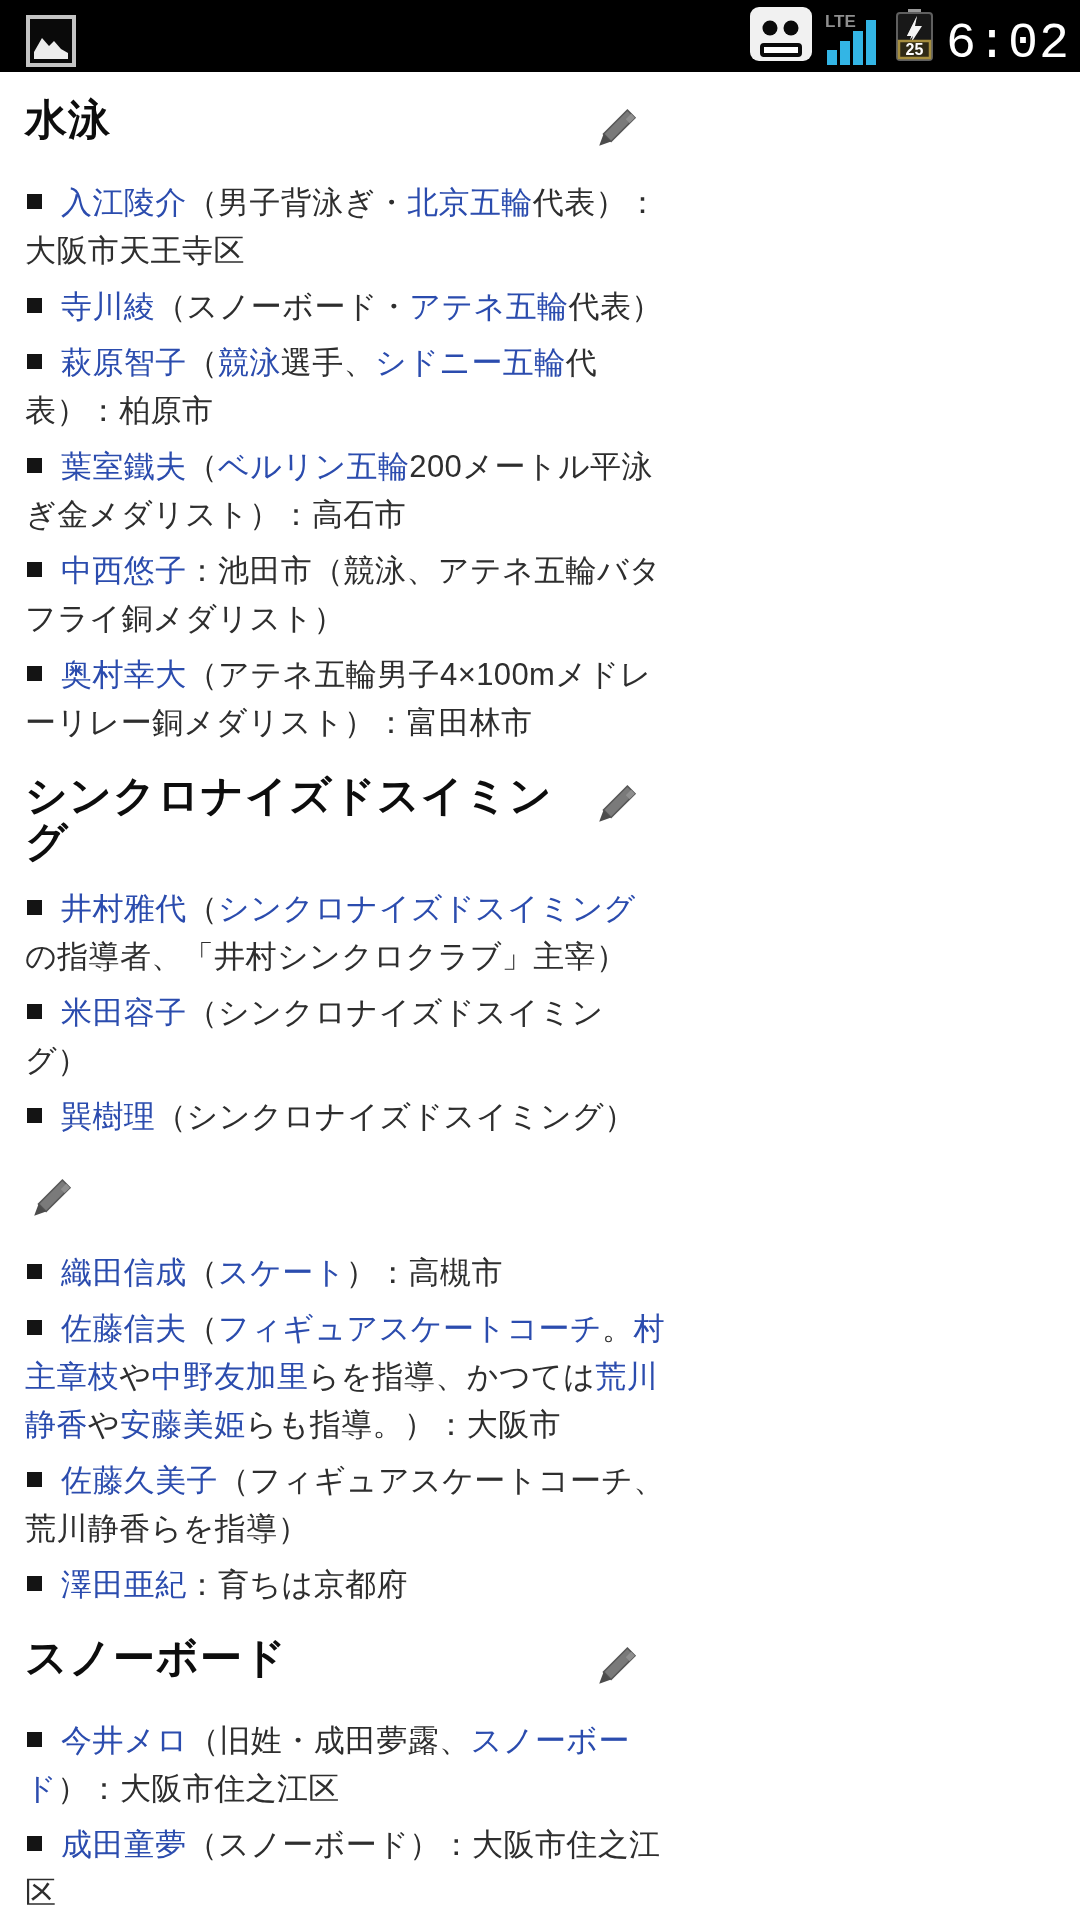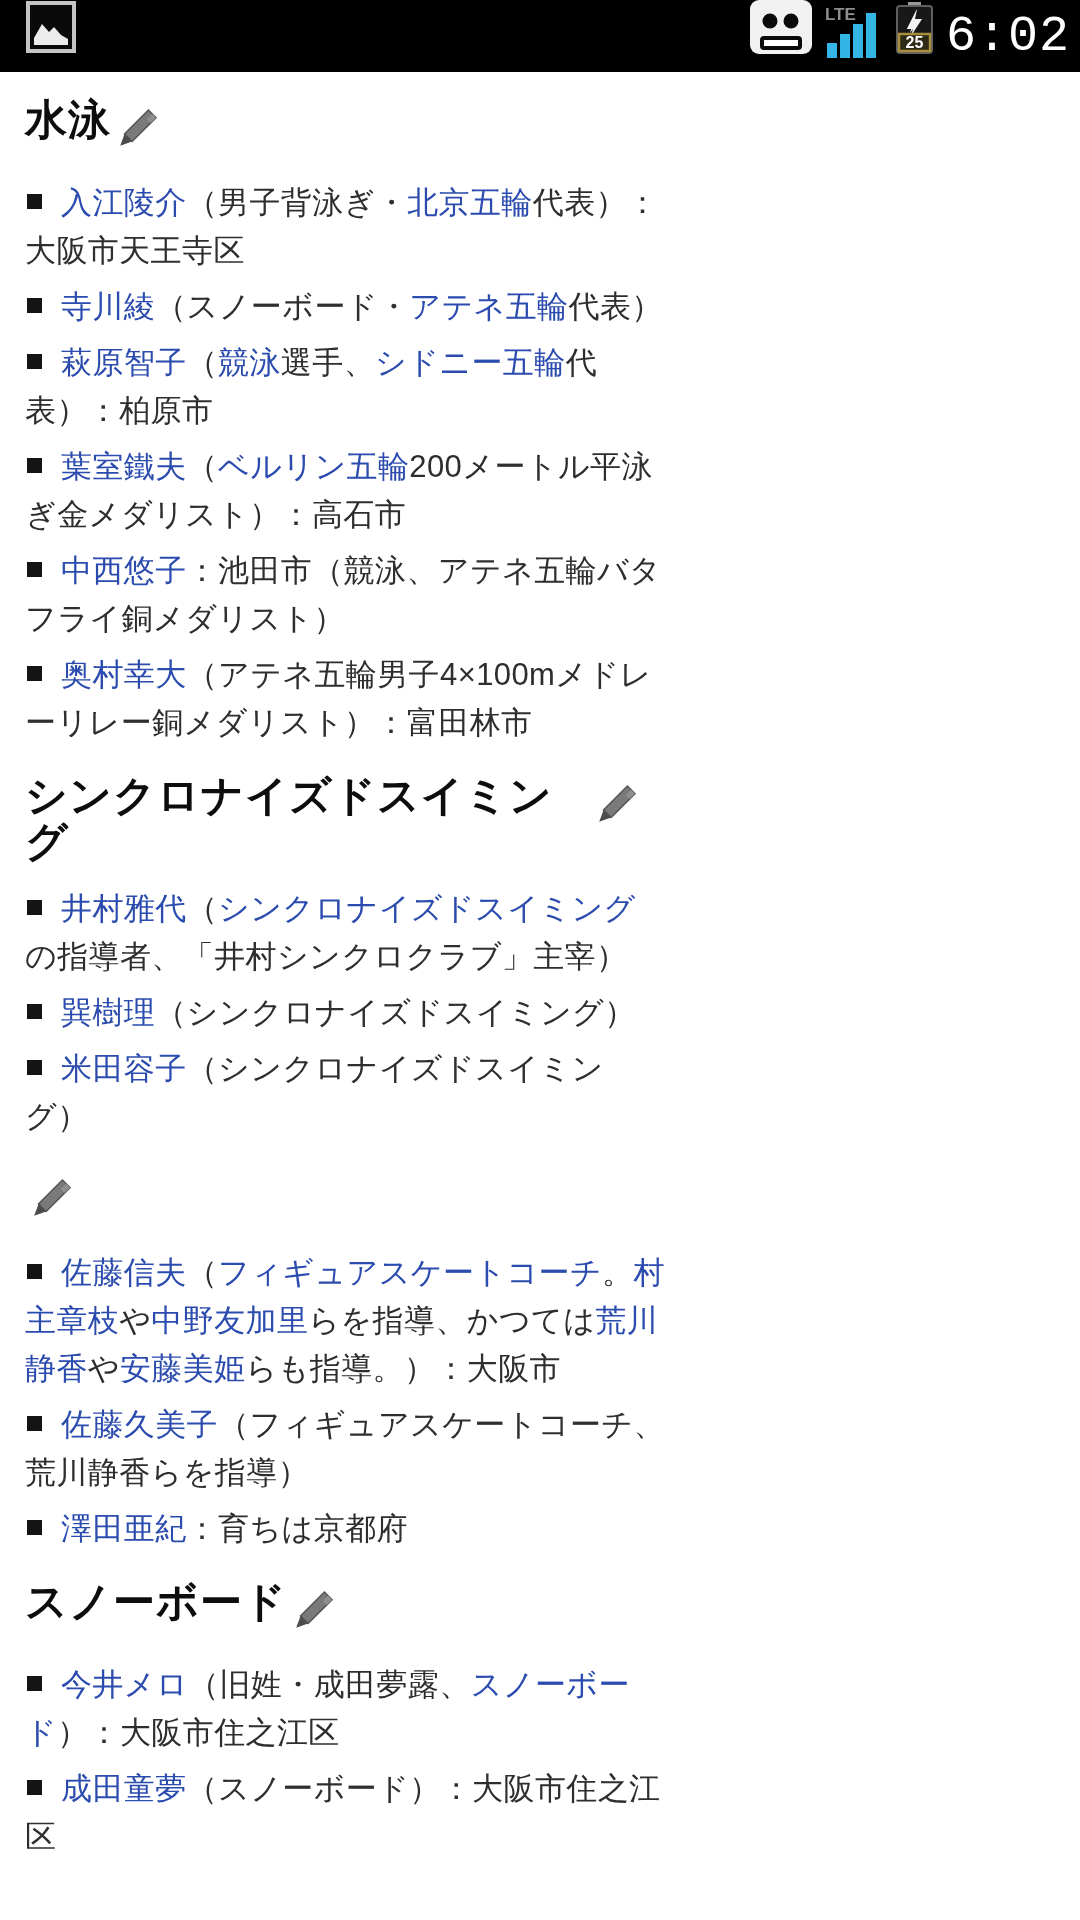--- a/index.html
+++ b/index.html
@@ -2,39 +2,39 @@
 <html lang="ja"><head>
 <meta charset="utf-8">
 <style>
   html,body{margin:0;padding:0;}
   body{
     width:1080px;height:1920px;background:#ffffff;overflow:hidden;
     font-family:"Liberation Sans","DejaVu Sans",sans-serif;
   }
   
   .statusbar{
-    height:72px;background:#000;display:flex;align-items:flex-start;
+    height:72px;background:#000;display:flex;align-items:flex-end;
     justify-content:space-between;padding:0 10px 0 26px;box-sizing:border-box;
   }
   .sb-right{display:flex;align-items:flex-end;gap:13px;padding-bottom:7px;}
   .sig{position:relative;width:58px;height:58px;}
   .sig .lte{
     position:absolute;top:6px;left:0;color:#8f8f8f;font-size:17px;
     font-weight:bold;letter-spacing:0px;line-height:1;
   }
   .sig .bars{position:absolute;bottom:0;left:2px;display:flex;align-items:flex-end;gap:3px;}
   .sig .bars i{display:block;width:10px;background:#33b5e5;}
   .clock{
     color:#fff;font-size:50px;line-height:0.92;letter-spacing:1px;
     font-weight:normal;transform:translateY(2px);font-family:Liberation Mono, monospace;
   }
   
   .content{width:640px;padding:12px 0 0 25px;box-sizing:content-box;color:#2e2e2e;}
   .sec-head{
-    display:flex;justify-content:flex-start;align-items:flex-start;
+    display:flex;justify-content:space-between;align-items:flex-start;
     margin:26px 0 20px 0;width:617px;
   }
   .content .sec-head:first-child{margin-top:13px;}
   .sec-head h2{
     margin:0;font-size:42px;line-height:46px;color:#0d0d0d;font-weight:bold;
     letter-spacing:1px;
   }
   .edit-btn{display:inline-block;margin-top:6px;flex:0 0 auto;}
   .item{
     font-size:31px;line-height:48px;letter-spacing:0.4px;margin:8px 0 4px 0;
@@ -106,29 +106,30 @@
     <div class="item"><span class="bullet"></span><span class="lnk">奥村幸大</span><span class="txt">（アテネ五輪男子4×100mメドレーリレー銅メダリスト）：富田林市</span></div>
     <div class="sec-head">
       <h2>シンクロナイズドスイミング</h2>
       <span class="edit-btn"><svg width="52" height="52" viewBox="0 0 48 48">
           <polygon points="34.5,6.5 41.5,13.5 19.5,35.5 12.5,28.5" fill="#7a7a7a" stroke="#575757" stroke-width="1.5"></polygon>
           <polygon points="19.5,35.5 12.5,28.5 8.5,39.5" fill="#4c4c4c"></polygon>
           <polygon points="38,10 41.5,13.5 36.5,18.5 33,15" fill="#8f8f8f"></polygon>
         </svg></span>
     </div>
     <div class="item"><span class="bullet"></span><span class="lnk">井村雅代</span><span class="txt">（</span><span class="lnk">シンクロナイズドスイミング</span><span class="txt">の指導者、「井村シンクロクラブ」主宰）</span></div>
+    <div class="item"><span class="bullet"></span><span class="lnk">米田容子</span><span class="txt">（シンクロナイズドスイミング）</span></div>
     <div class="item"><span class="bullet"></span><span class="lnk">巽樹理</span><span class="txt">（シンクロナイズドスイミング）</span></div>
-    <div class="item"><span class="bullet"></span><span class="lnk">米田容子</span><span class="txt">（シンクロナイズドスイミング）</span></div>
     <div class="sec-head">
       <span class="edit-btn"><svg width="52" height="52" viewBox="0 0 48 48">
           <polygon points="34.5,6.5 41.5,13.5 19.5,35.5 12.5,28.5" fill="#7a7a7a" stroke="#575757" stroke-width="1.5"></polygon>
           <polygon points="19.5,35.5 12.5,28.5 8.5,39.5" fill="#4c4c4c"></polygon>
           <polygon points="38,10 41.5,13.5 36.5,18.5 33,15" fill="#8f8f8f"></polygon>
         </svg></span>
     </div>
+    <div class="item"><span class="bullet"></span><span class="lnk">織田信成</span><span class="txt">（</span><span class="lnk">スケート</span><span class="txt">）：高槻市</span></div>
     <div class="item"><span class="bullet"></span><span class="lnk">佐藤信夫</span><span class="txt">（</span><span class="lnk">フィギュアスケートコーチ</span><span class="txt">。</span><span class="lnk">村主章枝</span><span class="txt">や</span><span class="lnk">中野友加里</span><span class="txt">らを指導、かつては</span><span class="lnk">荒川静香</span><span class="txt">や</span><span class="lnk">安藤美姫</span><span class="txt">らも指導。）：大阪市</span></div>
     <div class="item"><span class="bullet"></span><span class="lnk">佐藤久美子</span><span class="txt">（フィギュアスケートコーチ、荒川静香らを指導）</span></div>
     <div class="item"><span class="bullet"></span><span class="lnk">澤田亜紀</span><span class="txt">：育ちは京都府</span></div>
     <div class="sec-head">
       <h2>スノーボード</h2>
       <span class="edit-btn"><svg width="52" height="52" viewBox="0 0 48 48">
           <polygon points="34.5,6.5 41.5,13.5 19.5,35.5 12.5,28.5" fill="#7a7a7a" stroke="#575757" stroke-width="1.5"></polygon>
           <polygon points="19.5,35.5 12.5,28.5 8.5,39.5" fill="#4c4c4c"></polygon>
           <polygon points="38,10 41.5,13.5 36.5,18.5 33,15" fill="#8f8f8f"></polygon>
         </svg></span>

